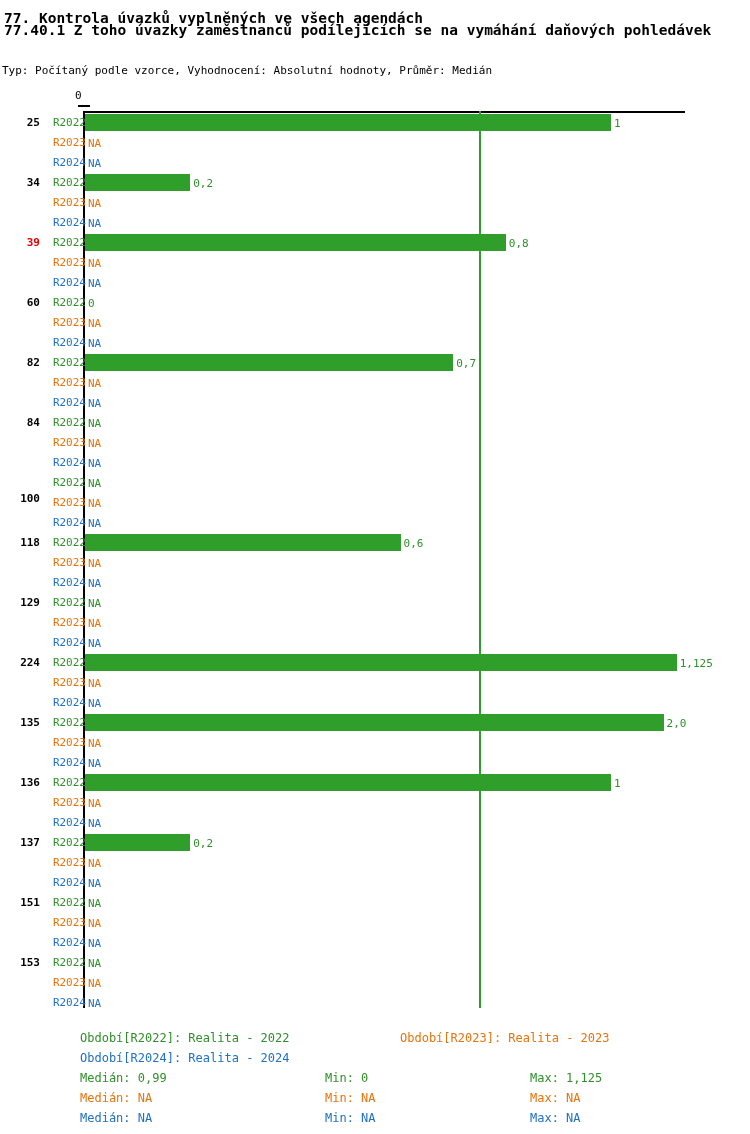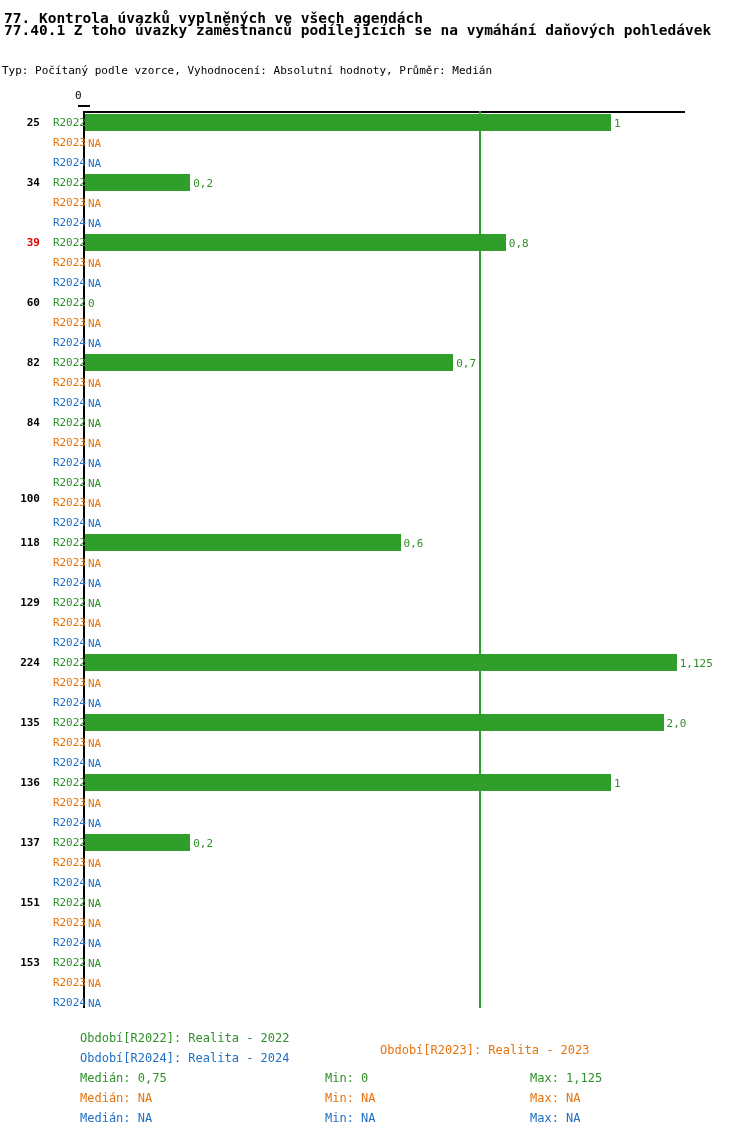--- a/index.html
+++ b/index.html
@@ -198,23 +198,23 @@
       <div class="bar-value c2022" style="left: 88px; top: 957px;">NA</div>
       <div class="ser-label c2023" style="left: 42px; top: 976px;">R2023</div>
       <div class="bar-value c2023" style="left: 88px; top: 977px;">NA</div>
       <div class="ser-label c2024" style="left: 42px; top: 996px;">R2024</div>
       <div class="bar-value c2024" style="left: 88px; top: 997px;">NA</div>
     </div>
 </div>
 
 <div id="legend">
     <div class="leg c2022" style="left: 80px; top: 1031px;">Období[R2022]: Realita - 2022</div>
-    <div class="leg c2023" style="left: 380px; top: 1031px; margin-top: 12px;">Období[R2023]: Realita - 2023</div>
+    <div class="leg c2023" style="left: 400px; top: 1031px;">Období[R2023]: Realita - 2023</div>
     <div class="leg c2024" style="left: 80px; top: 1051px;">Období[R2024]: Realita - 2024</div>
-    <div class="leg c2022" style="left: 80px; top: 1071px;">Medián: 0,75</div>
+    <div class="leg c2022" style="left: 80px; top: 1071px;">Medián: 0,99</div>
     <div class="leg c2022" style="left: 325px; top: 1071px;">Min: 0</div>
     <div class="leg c2022" style="left: 530px; top: 1071px;">Max: 1,125</div>
     <div class="leg c2023" style="left: 80px; top: 1091px;">Medián: NA</div>
     <div class="leg c2023" style="left: 325px; top: 1091px;">Min: NA</div>
     <div class="leg c2023" style="left: 530px; top: 1091px;">Max: NA</div>
     <div class="leg c2024" style="left: 80px; top: 1111px;">Medián: NA</div>
     <div class="leg c2024" style="left: 325px; top: 1111px;">Min: NA</div>
     <div class="leg c2024" style="left: 530px; top: 1111px;">Max: NA</div>
   </div>
 

